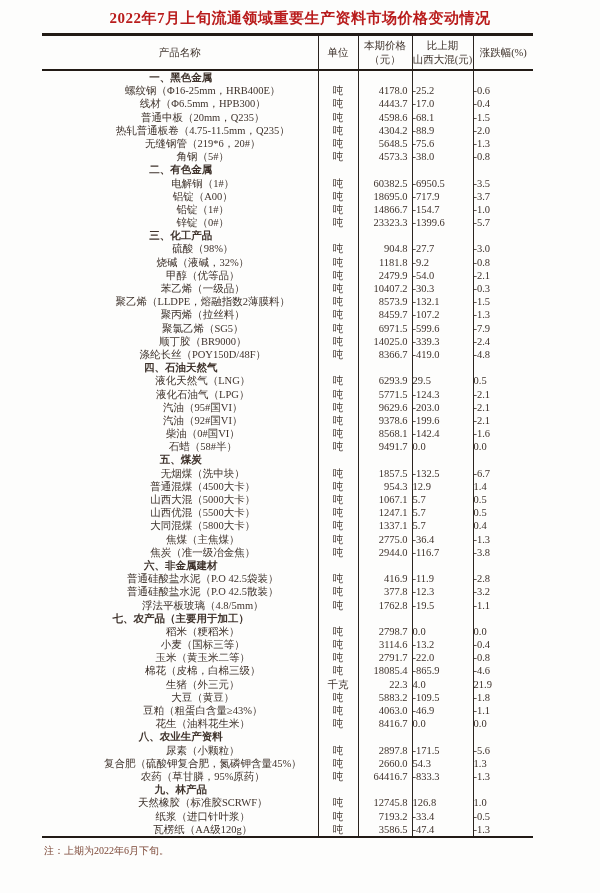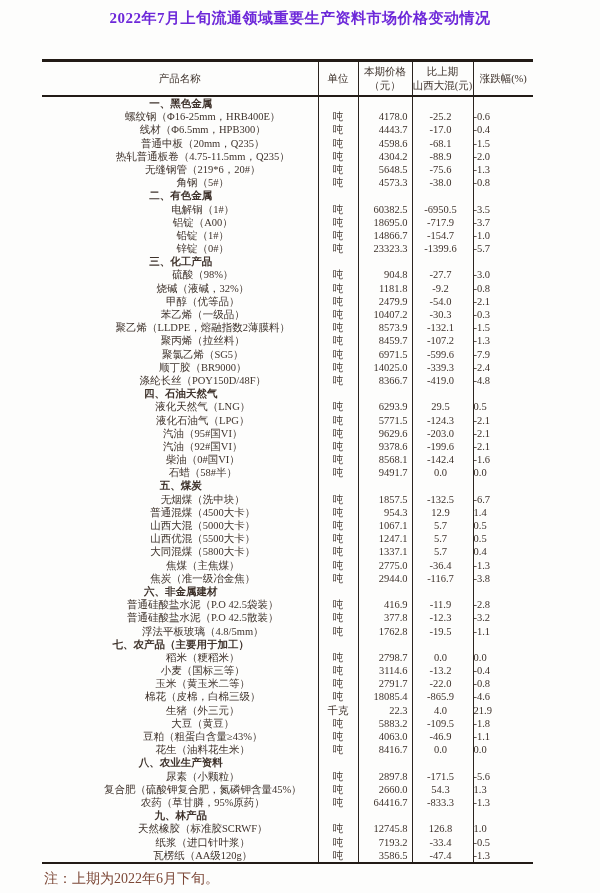--- a/index.html
+++ b/index.html
@@ -7,24 +7,24 @@
     width:600px;height:893px;
     background:#fdfdfc;
     font-family:"Liberation Serif", serif;
     color:#3e322b;
     overflow:hidden;
   }
   .page-title{
     margin:0;padding-top:9px;
     text-align:center;
     font-size:15px;font-weight:bold;
-    color:#6d28d9;
+    color:#b91c1c;
     letter-spacing:0.5px;
   }
-  .table-wrap{margin:31px 0 0 42px;width:491px;}
+  .table-wrap{margin:5px 0 0 42px;width:491px;}
   table{
     border-collapse:collapse;table-layout:fixed;width:491px;
     border-top:3px solid #221b16;
     border-bottom:2px solid #221b16;
   }
   col.c-prod{width:276px;}
   col.c-unit{width:40px;}
   col.c-price{width:54px;}
   col.c-chg{width:61px;}
   col.c-pct{width:60px;}
@@ -37,25 +37,25 @@
   .bl{border-left:1px solid #2a231e;}
   tbody td{
     font-size:10.5px;line-height:13.19px;height:13.19px;
     padding:0;white-space:nowrap;overflow:hidden;
     vertical-align:middle;
   }
   td.prod{text-align:center;padding-left:46px;}
   tr.section-row td.prod{font-weight:bold;padding-left:2px;}
   td.unit{text-align:center;}
   td.price{text-align:right;padding-right:4px;}
-  td.change{text-align:center;padding-right:4px;}
+  td.change{text-align:left;padding-right:4px;}
   td.pct{text-align:left;padding-right:21px;}
   .footnote{
     margin:6px 0 0 44px;
-    font-size:14px;
+    font-size:10px;
     color:#7c4736;
   }
 </style>
 </head>
 <body>
 
 <div>
   <h1 class="page-title">2022年7月上旬流通领域重要生产资料市场价格变动情况</h1>
 
   <div class="table-wrap">

